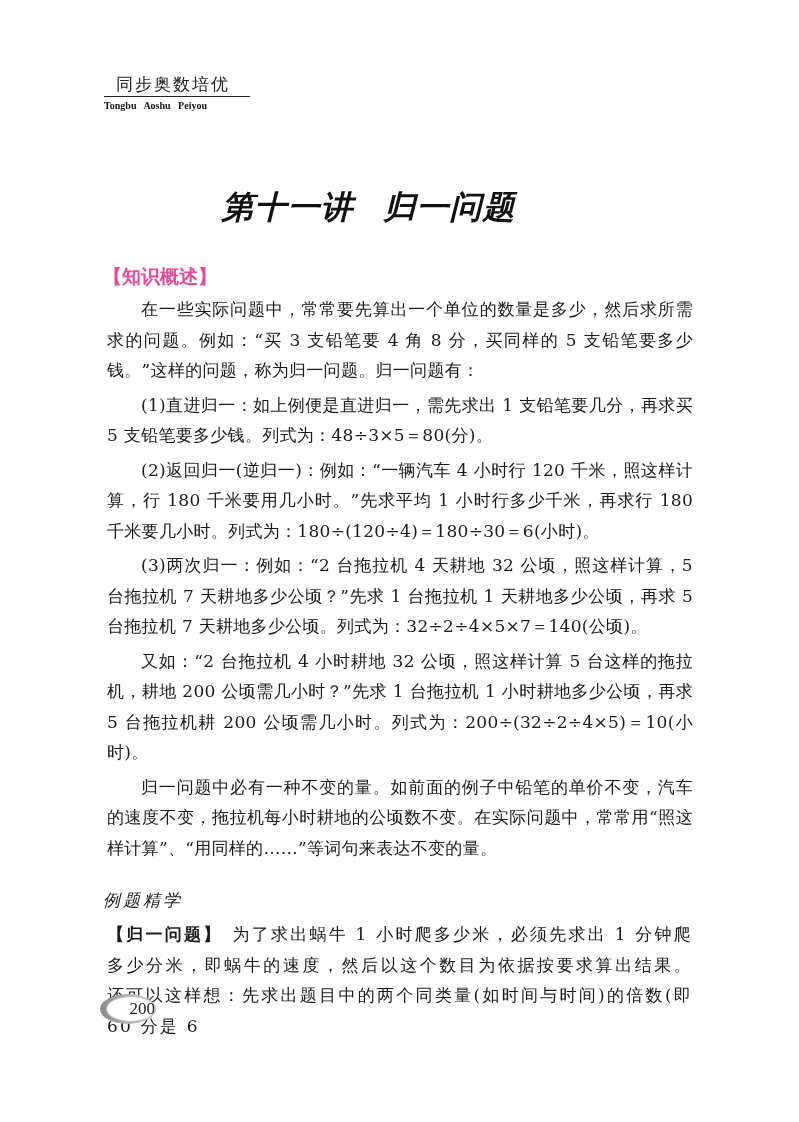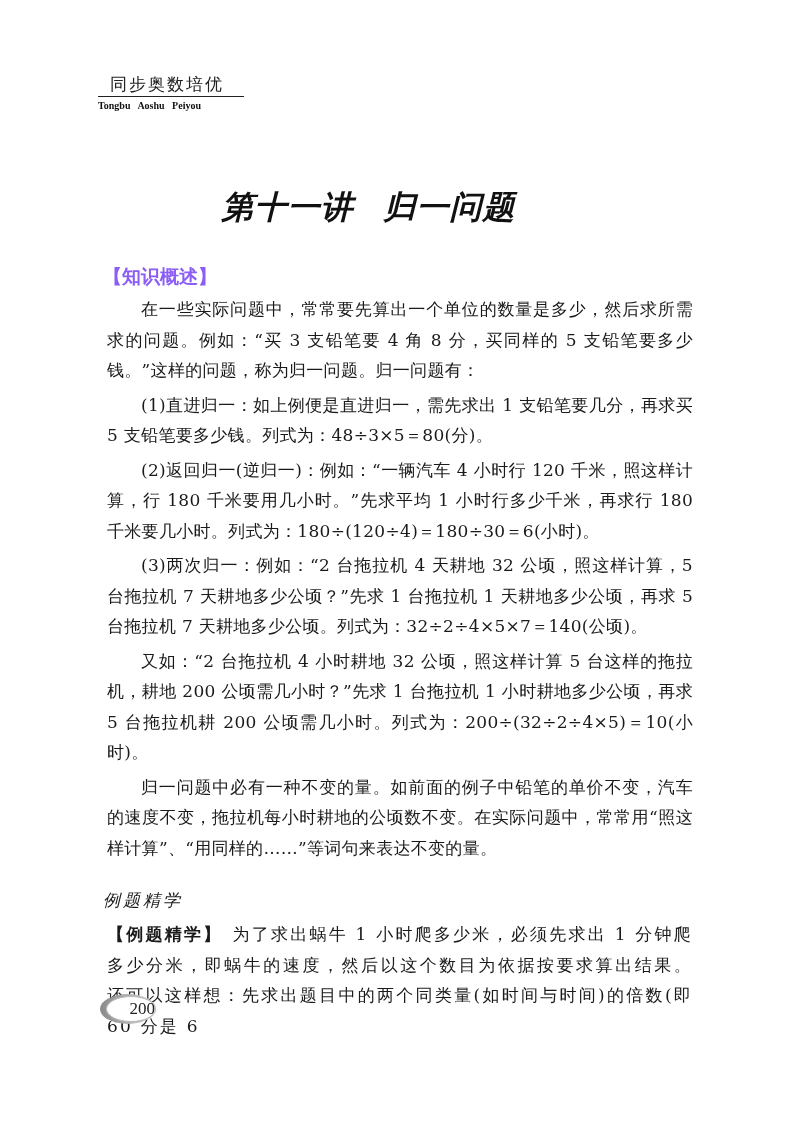--- a/index.html
+++ b/index.html
@@ -1,27 +1,27 @@
 <!DOCTYPE html>
 <html><head>
 <meta charset="utf-8">
 <style>
   html, body { margin: 0; padding: 0; background: #ffffff; }
   body { width: 799px; height: 1122px; position: relative; overflow: hidden;
          font-family: "DejaVu Serif", "Liberation Serif", serif; color: #1a1a1a; }
-  .header { position: absolute; left: 98px; top: 74px; width: 146px; }
+  .header { position: absolute; left: 104px; top: 74px; width: 146px; }
   .header-cn { font-size: 17px; letter-spacing: 2px; padding-left: 12px; color: #222; line-height: 20px; }
   .header-rule { height: 0; border-top: 1.5px solid #222; margin-top: 2px; }
   .header-en { font-family: "Liberation Serif", serif; font-weight: bold; font-size: 10px;
                word-spacing: 5px; margin-top: 3px; color: #111; }
   .title { position: absolute; left: 0; width: 737px; top: 186px; text-align: center;
            font-size: 32px; font-weight: bold; color: #111; letter-spacing: 1px; font-style: italic; }
   .title .gap { display: inline-block; width: 30px; }
   .content { position: absolute; left: 103px; width: 594px; top: 262px; }
-  .sec-head { font-family: "DejaVu Sans", sans-serif; font-weight: bold; font-size: 19px; line-height: 28px; color: #8b5cf6; }
+  .sec-head { font-family: "DejaVu Sans", sans-serif; font-weight: bold; font-size: 19px; line-height: 28px; color: #ec4899; }
   .para { font-size: 17px; line-height: 30.5px; text-align: justify; margin: 4px; letter-spacing: 0.3px; }
   .indent { text-indent: 2em; }
   .example-head { font-family: "DejaVu Serif", serif; font-style: italic; font-weight: normal;
                   font-size: 17px; margin-top: 22px; line-height: 30px; letter-spacing: 3px; }
   .example { margin-top: 14px; }
   .ex-label { font-family: "DejaVu Sans", sans-serif; font-weight: bold; margin-right: 16px; }
   .analysis-label { font-family: "DejaVu Sans", sans-serif; font-weight: bold; margin-right: 10px; }
   .analysis { letter-spacing: 2.2px; }
   .page-num { position: absolute; left: 100px; top: 993px; width: 58px; height: 32px; }
   .page-oval-shadow { position: absolute; left: 0; top: 1px; width: 56px; height: 30px; border-radius: 50%;
@@ -48,20 +48,20 @@
   <p class="para indent">在一些实际问题中，常常要先算出一个单位的数量是多少，然后求所需求的问题。例如：“买 3 支铅笔要 4 角 8 分，买同样的 5 支铅笔要多少钱。”这样的问题，称为归一问题。归一问题有：</p>
   <p class="para indent">(1)直进归一：如上例便是直进归一，需先求出 1 支铅笔要几分，再求买 5 支铅笔要多少钱。列式为：48÷3×5＝80(分)。</p>
   <p class="para indent">(2)返回归一(逆归一)：例如：“一辆汽车 4 小时行 120 千米，照这样计算，行 180 千米要用几小时。”先求平均 1 小时行多少千米，再求行 180 千米要几小时。列式为：180÷(120÷4)＝180÷30＝6(小时)。</p>
   <p class="para indent">(3)两次归一：例如：“2 台拖拉机 4 天耕地 32 公顷，照这样计算，5 台拖拉机 7 天耕地多少公顷？”先求 1 台拖拉机 1 天耕地多少公顷，再求 5 台拖拉机 7 天耕地多少公顷。列式为：32÷2÷4×5×7＝140(公顷)。</p>
   <p class="para indent">又如：“2 台拖拉机 4 小时耕地 32 公顷，照这样计算 5 台这样的拖拉机，耕地 200 公顷需几小时？”先求 1 台拖拉机 1 小时耕地多少公顷，再求 5 台拖拉机耕 200 公顷需几小时。列式为：200÷(32÷2÷4×5)＝10(小时)。</p>
   <p class="para indent">归一问题中必有一种不变的量。如前面的例子中铅笔的单价不变，汽车的速度不变，拖拉机每小时耕地的公顷数不变。在实际问题中，常常用“照这样计算”、“用同样的……”等词句来表达不变的量。</p>
 
   <div class="example-head">例题精学</div>
 
   <p class="para analysis">
-    <span class="analysis-label">【例题精学】</span><span>为了求出蜗牛 1 小时爬多少米，必须先求出 1 分钟爬多少分米，即蜗牛的速度，然后以这个数目为依据按要求算出结果。还可以这样想：先求出题目中的两个同类量(如时间与时间)的倍数(即 60 分是 6</span>
+    <span class="analysis-label">【归一问题】</span><span>为了求出蜗牛 1 小时爬多少米，必须先求出 1 分钟爬多少分米，即蜗牛的速度，然后以这个数目为依据按要求算出结果。还可以这样想：先求出题目中的两个同类量(如时间与时间)的倍数(即 60 分是 6</span>
   </p>
 </div>
 
 <div class="page-num">
   <div class="page-oval-shadow"></div>
   <div class="page-oval">200</div>
 </div>
 
 </body></html>

